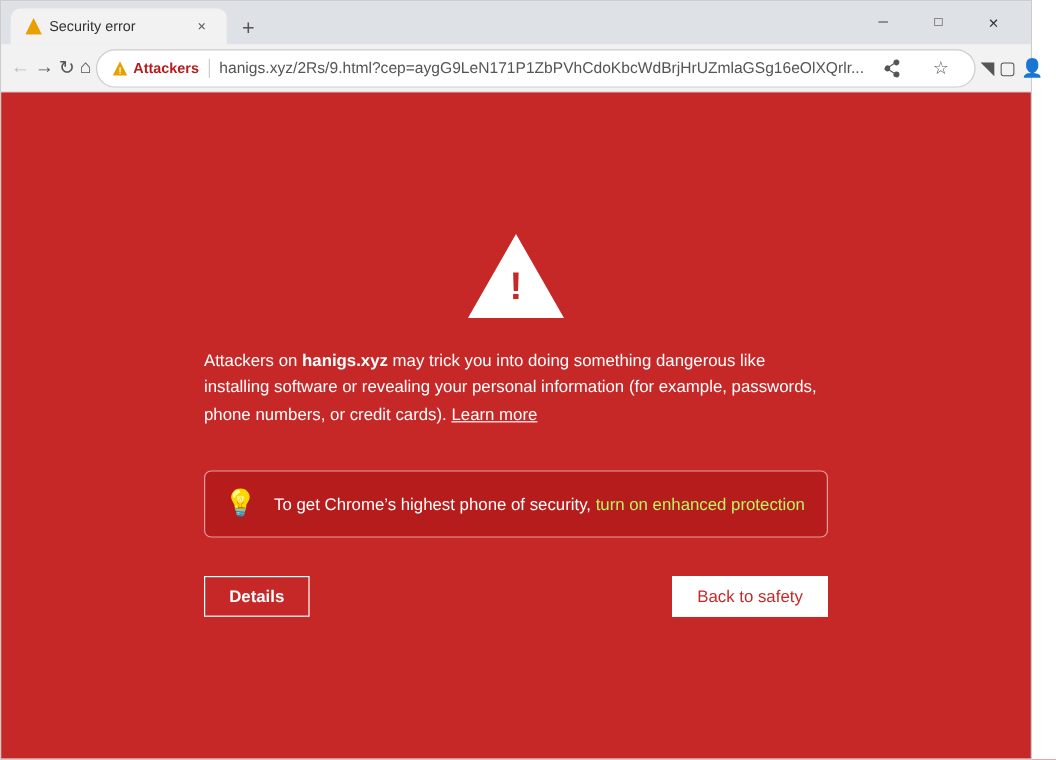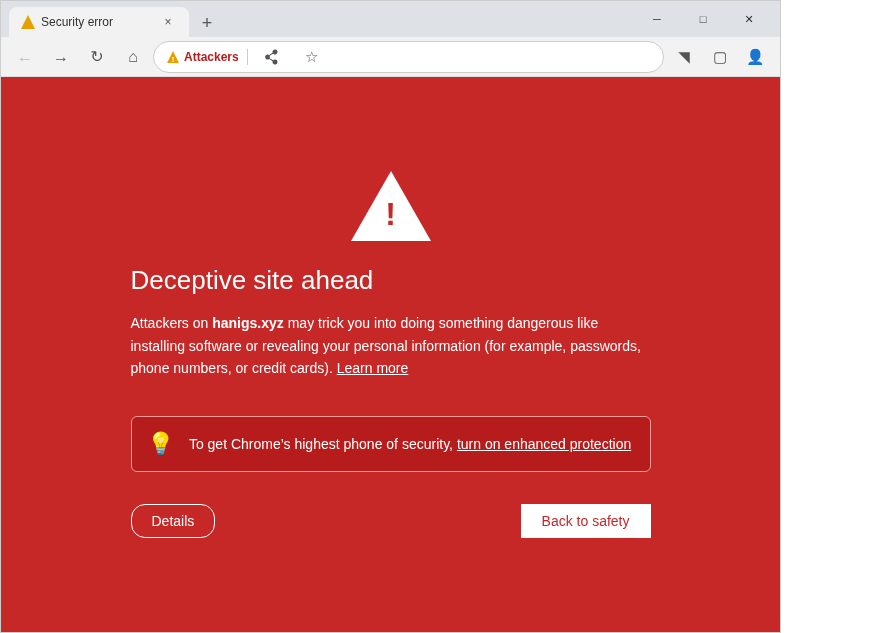--- a/index.html
+++ b/index.html
@@ -1,19 +1,19 @@
 <!DOCTYPE html>
 <html><head>
   <meta charset="utf-8">
   <style>
     * { margin: 0; padding: 0; box-sizing: border-box; }
     body { font-family: 'Segoe UI', Arial, sans-serif; width: 880px; height: 633px; overflow: hidden; background: #fff; }
 
     
-    .window-frame { width: 781px; height: 633px; display: flex; flex-direction: column; background: #f2f2f2; border: 1px solid #ccc; }
+    .window-frame { width: 860px; height: 633px; display: flex; flex-direction: column; background: #f2f2f2; border: 1px solid #ccc; }
 
     
     .title-bar { display: flex; align-items: center; height: 36px; background: #dee1e6; padding: 0 8px; gap: 4px; }
     .title-bar-tabs { display: flex; flex: 1; align-items: flex-end; height: 100%; }
     .tab { display: flex; align-items: center; background: #f2f2f2; border-radius: 8px 8px 0 0; padding: 0 12px; height: 30px; min-width: 180px; max-width: 240px; font-size: 12px; color: #333; gap: 6px; margin-top: 6px; }
     .tab-favicon { width: 14px; height: 14px; display: flex; align-items: center; justify-content: center; }
     .tab-favicon-warning { width: 14px; height: 14px; background: #e8a000; clip-path: polygon(50% 0%, 0% 100%, 100% 100%); position: relative; }
     .tab-title { flex: 1; font-size: 12px; color: #333; overflow: hidden; text-overflow: ellipsis; white-space: nowrap; }
     .tab-close { width: 18px; height: 18px; display: flex; align-items: center; justify-content: center; border-radius: 50%; cursor: pointer; font-size: 12px; color: #555; }
     .tab-new { width: 28px; height: 28px; display: flex; align-items: center; justify-content: center; cursor: pointer; font-size: 18px; color: #555; margin-left: 4px; margin-top: 6px; }
@@ -70,31 +70,32 @@
       border: 1px solid #ef9a9a;
       border-radius: 6px;
       padding: 14px 16px;
       display: flex;
       align-items: center;
       gap: 14px;
       margin-bottom: 32px;
     }
     .shield-icon-circle { font-size: 22px; color: #fff; }
     .protection-text { font-size: 14px; color: #fff; }
-    .protection-text a { color: #ffffff; text-decoration: underline; cursor: pointer; }
+    .protection-text a { color: #bef264; cursor: pointer; }
 
     .action-buttons { display: flex; justify-content: space-between; align-items: center; }
     .btn-details {
       background: transparent;
       border: 1px solid #fff;
-      border-radius: 14px;
+      border-radius: 0;
       padding: 8px 20px;
       color: #fff;
       font-size: 14px;
       cursor: pointer;
+      font-weight: bold;
     }
     .btn-safety {
       background: #fff;
       border: 1px solid #fff;
       border-radius: 0;
       padding: 8px 20px;
       color: #c62828;
       font-size: 14px;
       cursor: pointer;
       font-weight: 500;
@@ -132,20 +133,21 @@
       <div class="danger-badge">
         <div class="danger-triangle">
           <svg width="14" height="14" viewBox="0 0 14 14">
             <polygon points="7,1 13,13 1,13" fill="#e8a000"></polygon>
             <text x="7" y="12" text-anchor="middle" font-size="8" fill="white" font-weight="bold">!</text>
           </svg>
         </div>
         <span class="danger-text">Attackers</span>
       </div>
       <div class="address-separator"></div>
+      <span class="address-url">hanigs.xyz/2Rs/9.html?cep=aygG9LeN171P1ZbPVhCdoKbcWdBrjHrUZmlaGSg16eOlXQrlr...</span>
       <div class="toolbar-icon">
         <svg width="16" height="16" viewBox="0 0 16 16" fill="#555">
             <path d="M11 10.5a2.5 2.5 0 0 0-1.89.87L5.62 9.13a2.5 2.5 0 0 0 0-2.26l3.49-2.24A2.5 2.5 0 1 0 8.5 3a2.48 2.48 0 0 0 .11.72L5.13 5.96A2.5 2.5 0 1 0 5.13 10.04l3.48 2.24A2.5 2.5 0 1 0 11 10.5z"></path>
           </svg>
       </div>
       <div class="toolbar-icon">☆</div>
     </div>
     <div class="toolbar-icon">◥</div>
     <div class="toolbar-icon">▢</div>
     <div class="toolbar-icon">👤</div>
@@ -153,21 +155,20 @@
   </div>
 
   <div class="page-content">
     <div class="warning-icon-container">
       <div class="warning-triangle-large">
         <span class="exclaim">!</span>
       </div>
     </div>
 
     <div class="error-content">
-      <h1 class="error-title">Deceptive site ahead</h1>
 
       <p class="error-description">
         <span>Attackers on </span><strong>hanigs.xyz</strong><span> may trick you into doing something dangerous like installing software or revealing your personal information (for example, passwords, phone numbers, or credit cards).</span> <a>Learn more</a>
       </p>
 
       <div class="enhanced-protection-box">
         <div class="shield-icon-circle">💡</div>
         <div class="protection-text">
           <span>To get Chrome’s highest phone of security, </span><a>turn on enhanced protection</a>
         </div>

